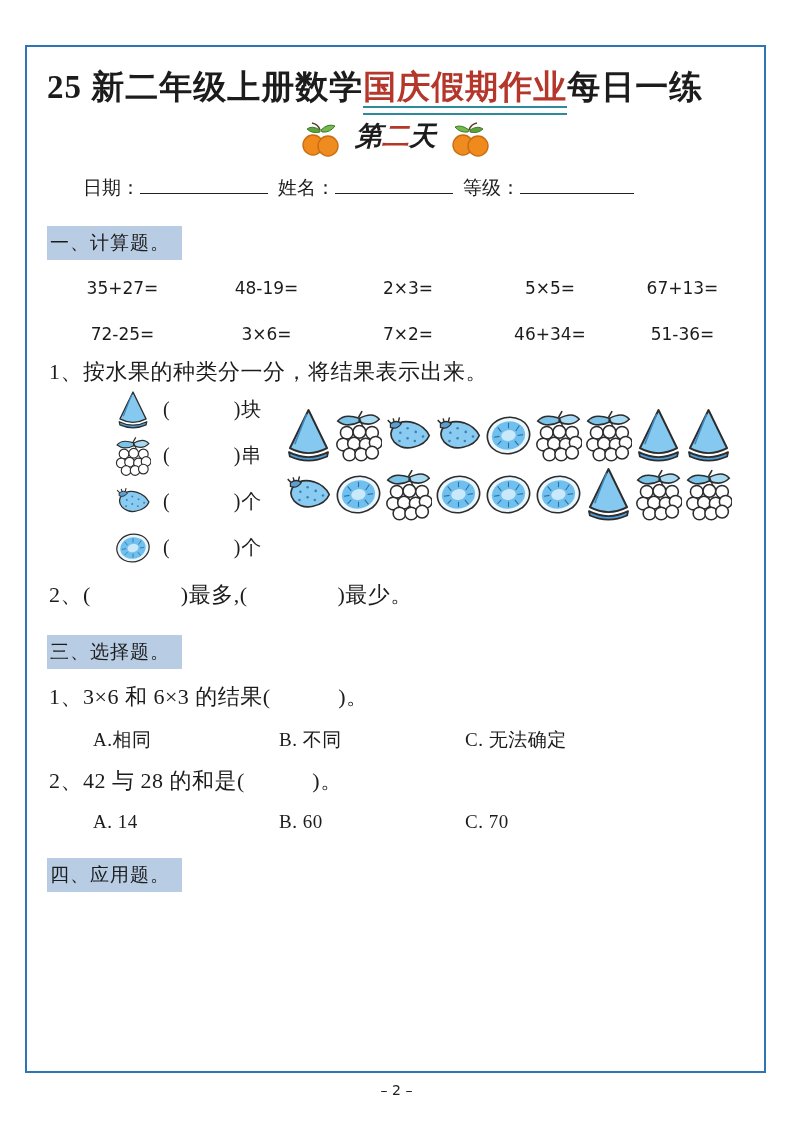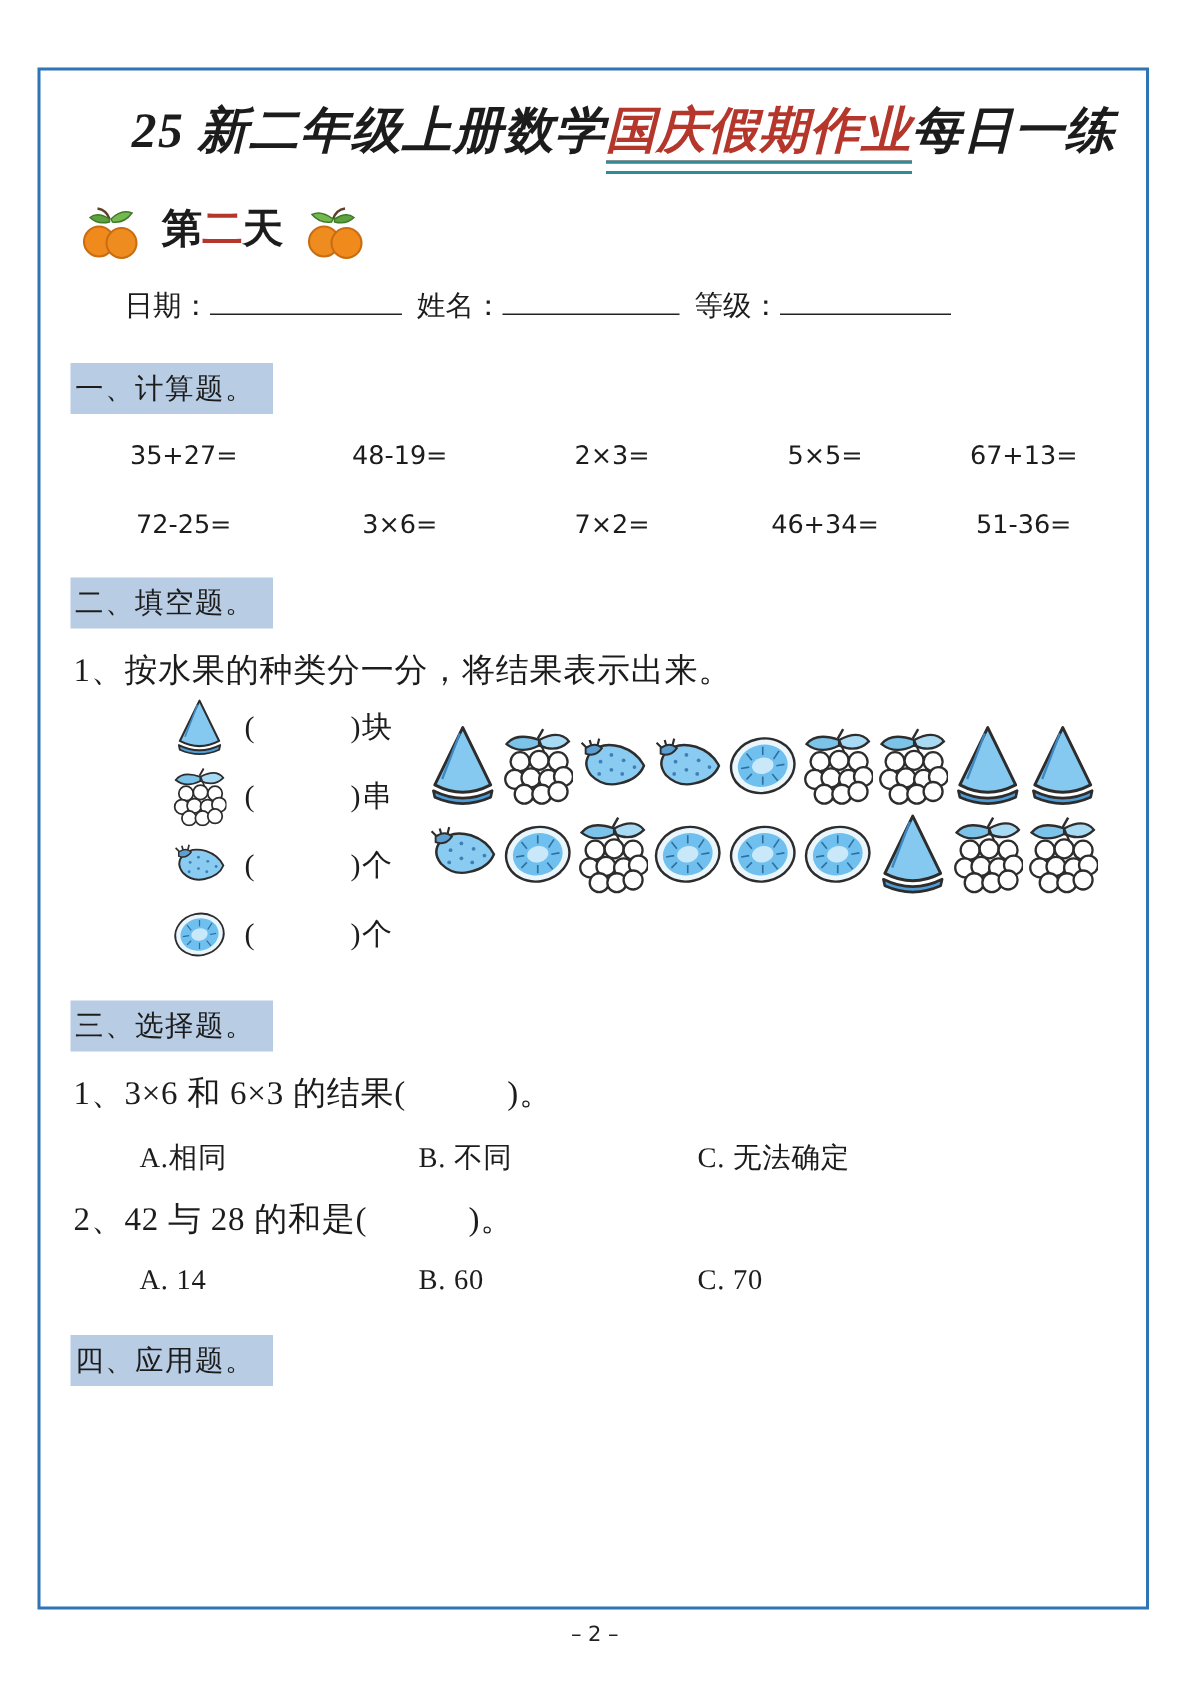--- a/index.html
+++ b/index.html
@@ -12,33 +12,33 @@
   body{
     width:793px;height:1122px;position:relative;background:#ffffff;
     font-family:"Liberation Serif", serif;color:#1c1c1c;overflow:hidden;
   }
   .frame{
     position:absolute;left:25px;top:45px;width:741px;height:1028px;
     border:2px solid var(--frame-border);box-sizing:border-box;
     padding:8px 20px 0 20px;background:#fff;
   }
   .title{
-    margin:10px 0 0;text-align:right;font-size:33px;font-weight:bold;
-    letter-spacing:1px;white-space:nowrap;font-style:italic;
+    margin:10px 0 0;text-align:left;font-size:33px;font-weight:bold;
+    letter-spacing:1px;white-space:nowrap;
   }
   .red-ul{
     color:var(--accent-red);position:relative;
     border-bottom:2px solid var(--accent-red);padding-bottom:1px;
   }
   .teal-lines{
     position:absolute;left:0;right:0;bottom:-9px;height:5px;
     border-top:2px solid var(--underline-teal);
     border-bottom:2px solid var(--underline-teal);
   }
-  .dayline{margin-top:24px;font-size:27px;font-weight:bold;}
+  .dayline{text-align:center;margin-top:8px;font-size:27px;font-weight:bold;font-style:italic;}
   .dayline .tangerine{display:inline-block;vertical-align:middle;margin:0 6px;}
   .dayline .tangerine svg{width:42px;height:36px;display:block;}
   .red{color:var(--accent-red);}
   .infoline{margin:16px 0 0 36px;font-size:19px;}
   .blank{
     display:inline-block;border-bottom:1.5px solid #222;height:1.05em;
     vertical-align:baseline;
   }
   .blank.w1{width:128px;margin-right:10px;}
   .blank.w2{width:118px;margin-right:10px;}
@@ -121,21 +121,20 @@
       <span>2×3=</span>
       <span>5×5=</span>
       <span>67+13=</span>
       <span>72-25=</span>
       <span>3×6=</span>
       <span>7×2=</span>
       <span>46+34=</span>
       <span>51-36=</span>
     </div>
 
-    <div class="sec-head">二、填空题。</div>
 
     <p class="qtext">1、按水果的种类分一分，将结果表示出来。</p>
 
     <div class="fruit-block">
       <div class="legend">
           <div class="legend-row">
             <span class="fruit">
     <svg viewBox="0 0 48 58">
       <path d="M24 3 L43 42 Q24 52 5 42 Z" fill="#85c9f0" stroke="#2d2d2d" stroke-width="2" stroke-linejoin="round"></path>
       <path d="M10 38 L22 7" stroke="#3f87bf" stroke-width="1.6" fill="none"></path>
@@ -489,20 +488,21 @@
         <circle cx="16" cy="50" r="7"></circle>
                   <circle cx="29" cy="50" r="7"></circle>
                   <circle cx="41" cy="48" r="7"></circle>
       </g>
     </svg>
   </span>
           </div>
       </div>
     </div>
 
+    <p class="qtext">2、(　　　　)最多,(　　　　)最少。</p>
 
     <div class="sec-head">三、选择题。</div>
 
     <p class="qtext">1、3×6 和 6×3 的结果(　　　)。</p>
     <div class="opts">
       <span class="opt">A.相同</span><span class="opt">B. 不同</span><span class="opt">C. 无法确定</span>
     </div>
 
     <p class="qtext">2、42 与 28 的和是(　　　)。</p>
     <div class="opts">

